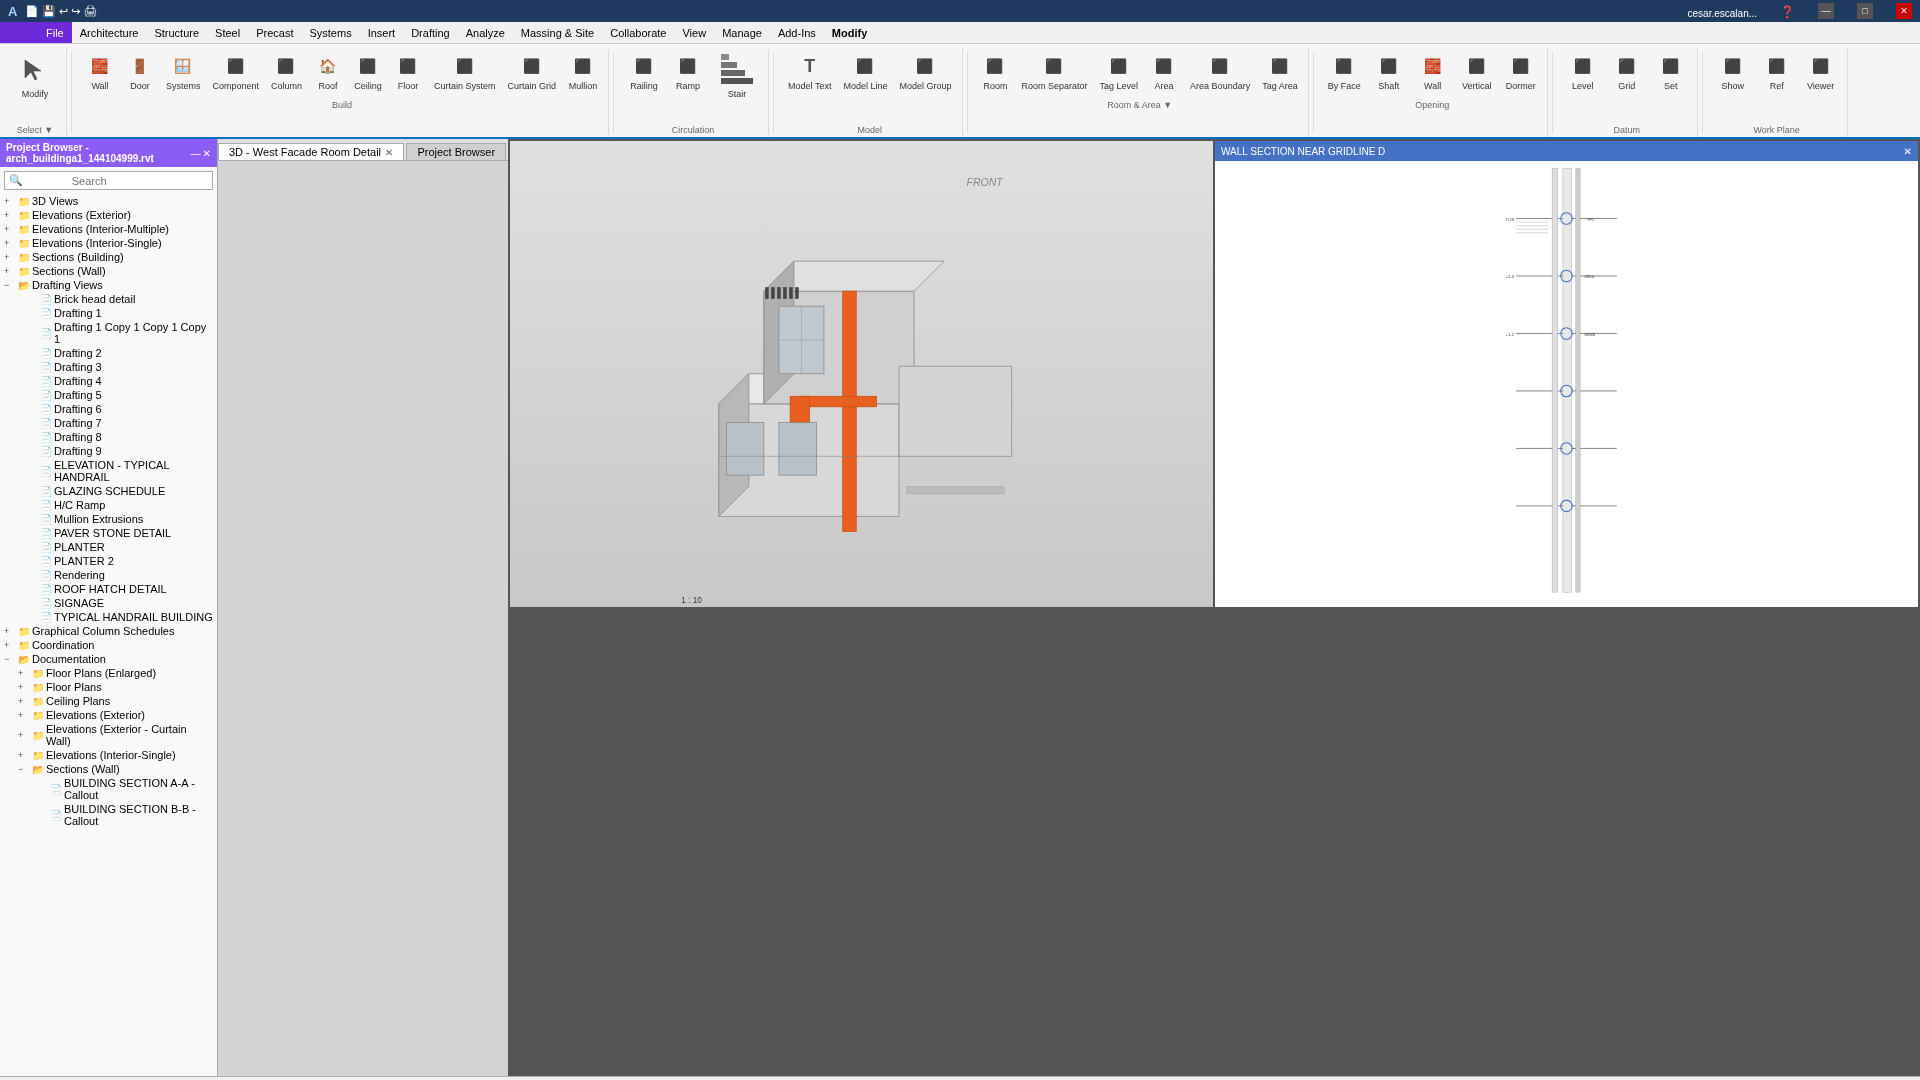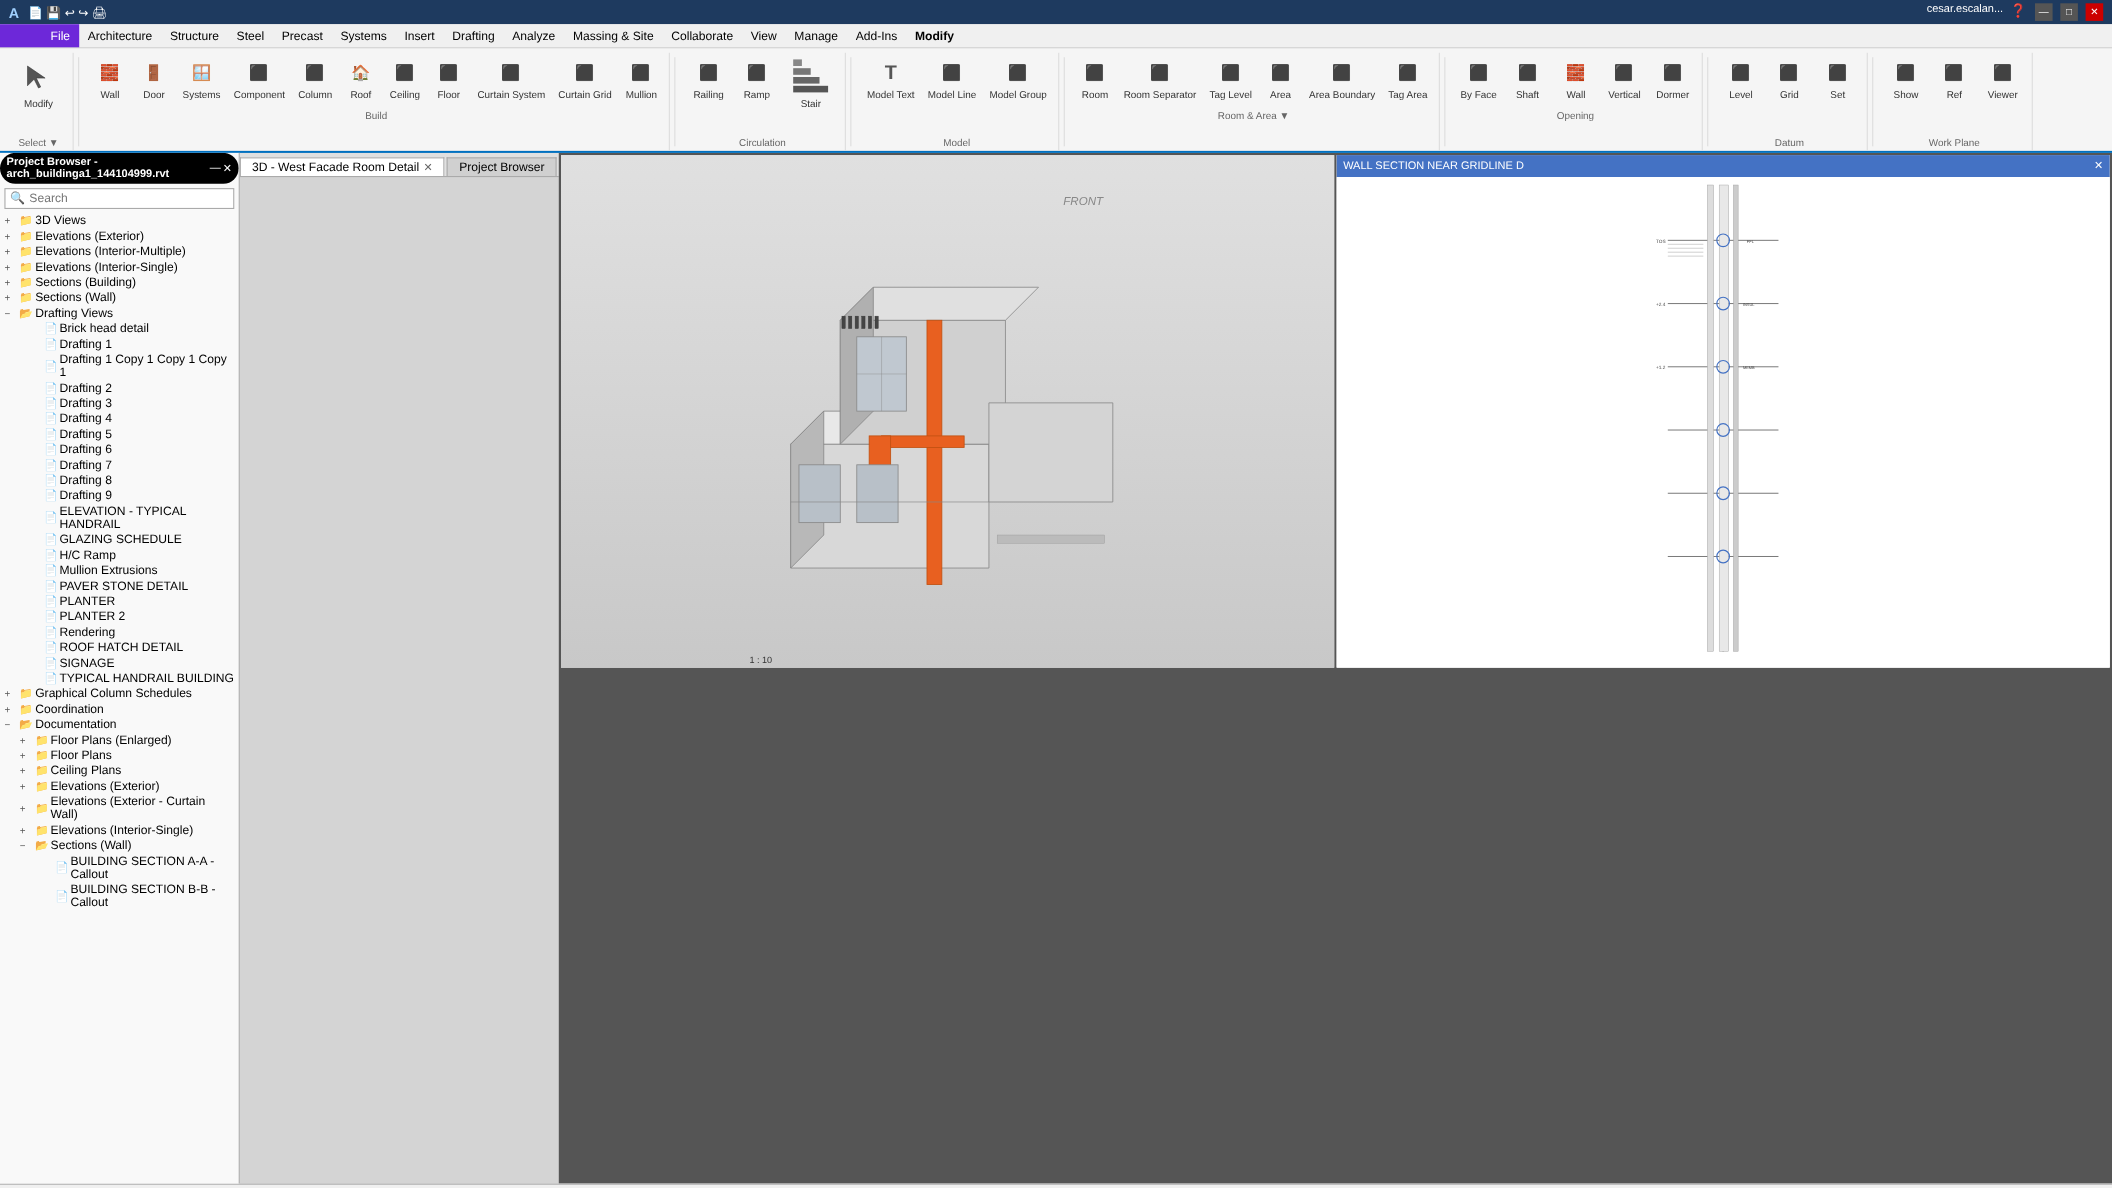--- a/index.html
+++ b/index.html
@@ -100,28 +100,27 @@
     
     #project-browser {
       width: 218px;
       background: #f9f9f9;
       border-right: 1px solid #aaa;
       display: flex;
       flex-direction: column;
       overflow: hidden;
     }
     #project-browser-header {
-      background: #000000;
+      background: #8b5cf6;
       color: white;
       padding: 3px 6px;
       font-size: 11px;
       display: flex;
       align-items: center;
       justify-content: space-between;
-      border-radius: 14px;
     }
     #browser-search {
       margin: 4px;
       display: flex;
       align-items: center;
       border: 1px solid #aaa;
       background: white;
       padding: 2px 4px;
     }
     #browser-search input {
@@ -237,21 +236,21 @@
 </head>
 <body>
 
 <div id="title-bar">
   <div style="display:flex;align-items:center;gap:8px;width:200px;">
     <span style="color:#a0d0ff;font-weight:bold;font-size:13px;">A</span>
     <span style="display:flex;gap:4px;font-size:11px;">
       📄 💾 ↩ ↪ 🖨
     </span>
   </div>
-  <div style="display:flex;align-items:flex-start;gap:7px;">
+  <div style="display:flex;align-items:flex-end;gap:23px;">
     <span style="font-size:10px;">cesar.escalan...</span>
     <span style="font-size:12px;">❓</span>
     <span class="win-btn">—</span>
     <span class="win-btn">□</span>
     <span class="win-btn" style="background:#c00;">✕</span>
   </div>
 </div>
 
 <div id="menu-bar">
   <div class="menu-item active">File</div>
@@ -487,21 +486,21 @@
   <div id="project-browser">
     <div id="project-browser-header">
       <span style="font-size:10px;font-weight:bold;">Project Browser - arch_buildinga1_144104999.rvt</span>
       <div style="display:flex;gap:2px;">
         <span style="cursor:pointer;font-size:10px;">—</span>
         <span style="cursor:pointer;font-size:10px;">✕</span>
       </div>
     </div>
     <div id="browser-search">
       <span style="color:#888;margin-right:4px;font-size:11px;">🔍</span>
-      <input type="text" placeholder="Search" style="border: none; outline: none; font-size: 11px; flex: 1 1 0%; background: transparent;">
+      <input type="text" placeholder="Search" style="border: none; outline: none; font-size: 11px; flex: 1 1 0%; background: transparent; margin-left: 45px;">
     </div>
     <div id="browser-tree">
 
       <div class="tree-item" style="padding-left:4px;">
         <span class="tree-expand">+</span>
         <span class="tree-icon">📁</span>
         <span class="tree-label">3D Views</span>
       </div>
       <div class="tree-item" style="padding-left:4px;">
         <span class="tree-expand">+</span>

